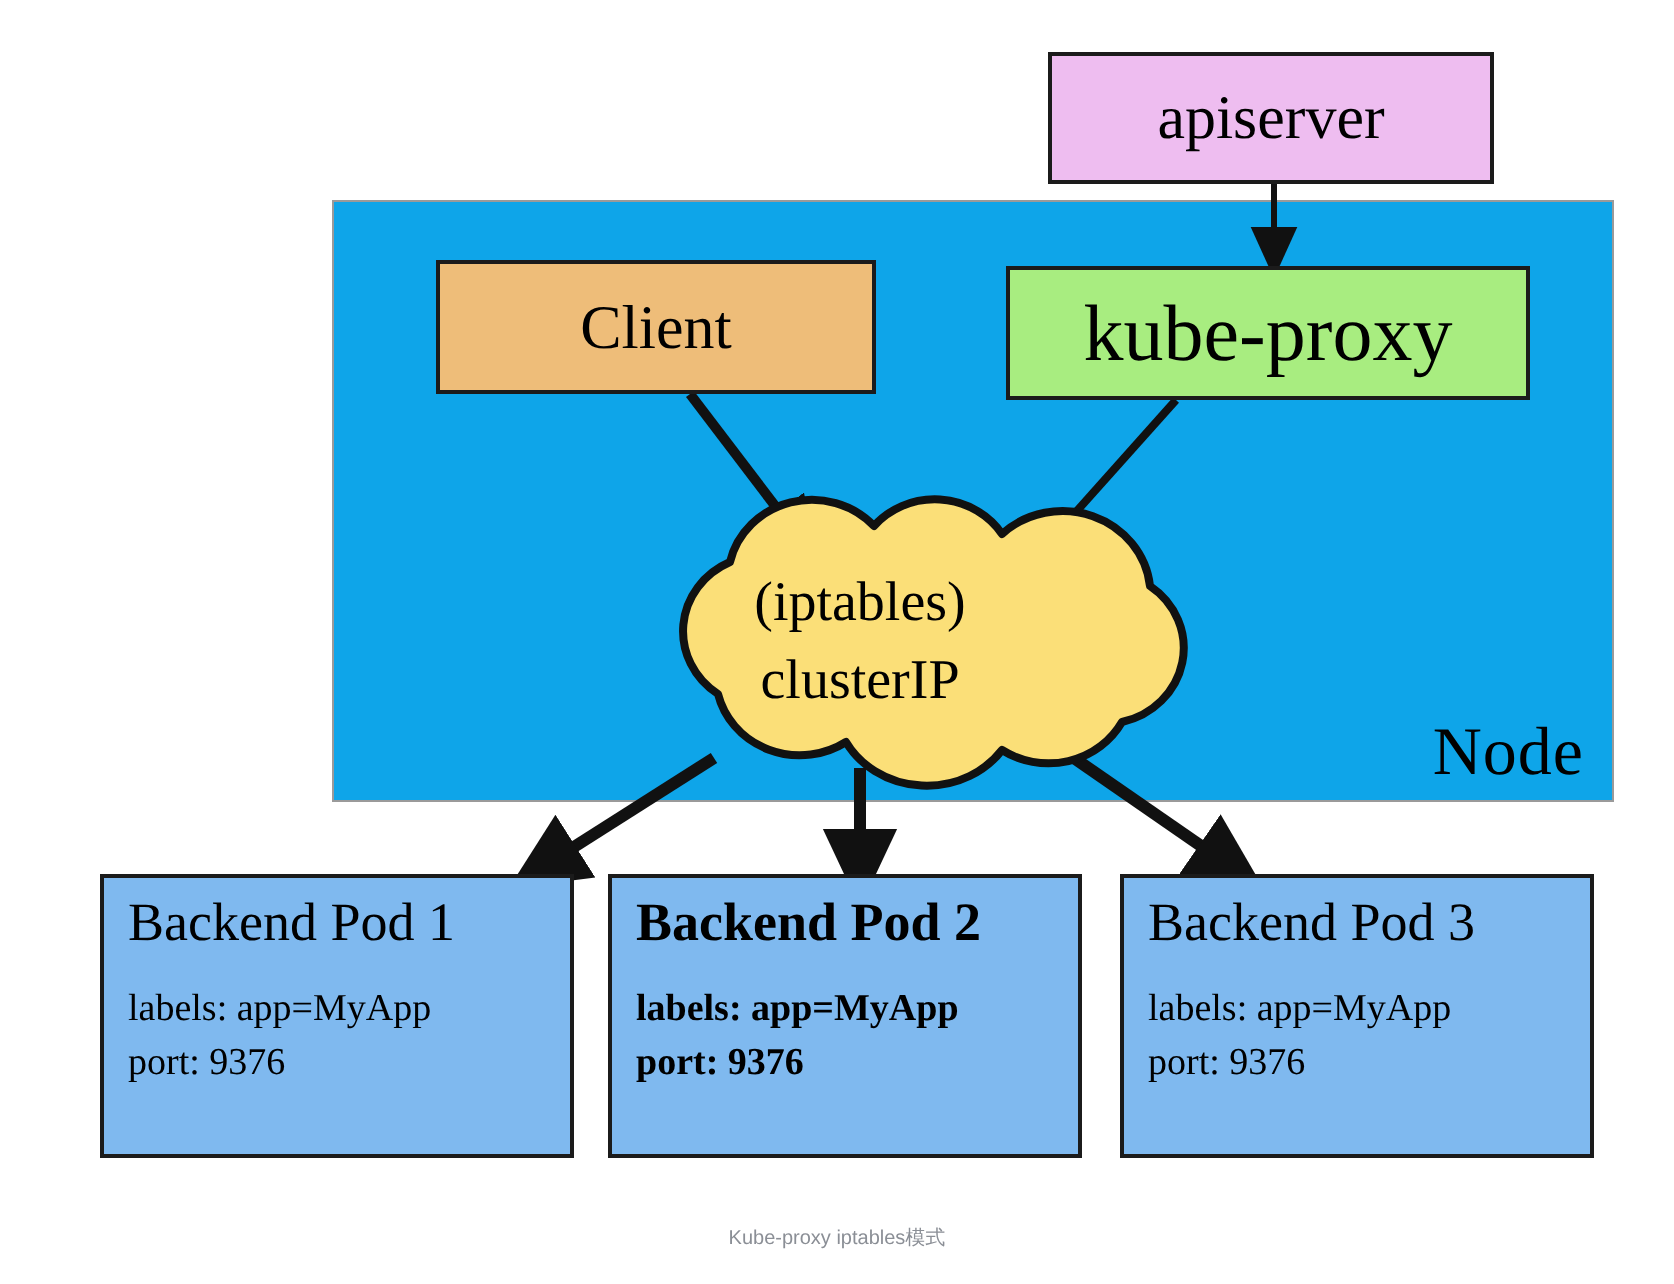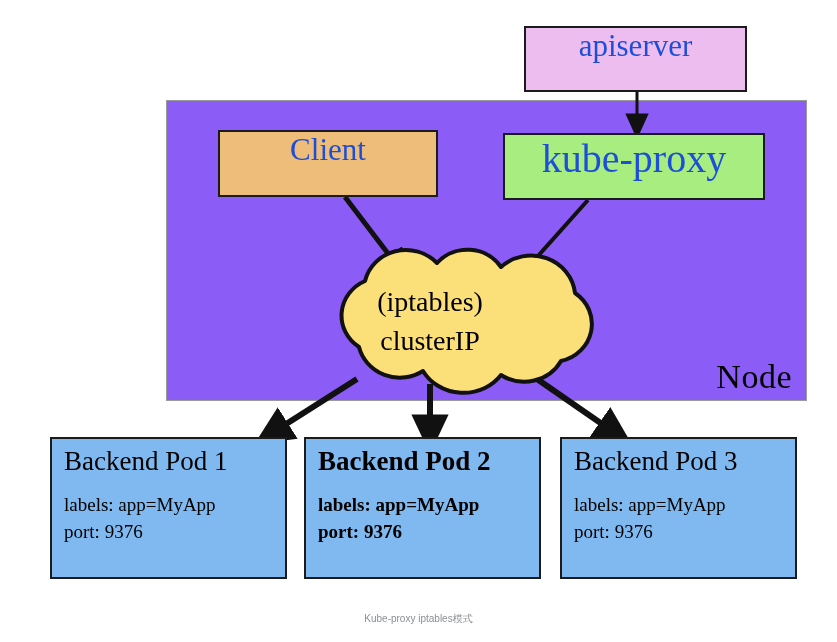--- a/index.html
+++ b/index.html
@@ -27,40 +27,41 @@
     width: 837px;
     height: 642px;
   }
   .node-box {
     position: absolute;
     left: 166px;
     top: 100px;
     width: 641px;
     height: 301px;
     border: 1px solid #9a9a9a;
-    background: #8b5cf6;
+    background: #0ea5e9;
     box-sizing: border-box;
     text-decoration: underline;
   }
   .node-label {
     position: absolute;
     right: 14px;
     bottom: 6px;
     font-size: 34px;
     color: #000000;
     line-height: 1;
     letter-spacing: 0.5px;
   }
   .box {
     position: absolute;
     box-sizing: border-box;
     border: 2px solid #1b1b1b;
     display: flex;
+    align-items: center;
     justify-content: center;
-    color: #1d4ed8;
+    color: #000000;
   }
   .box-apiserver {
     left: 524px;
     top: 26px;
     width: 223px;
     height: 66px;
     background: #eebdf0;
     font-size: 31px;
   }
   .box-client {

